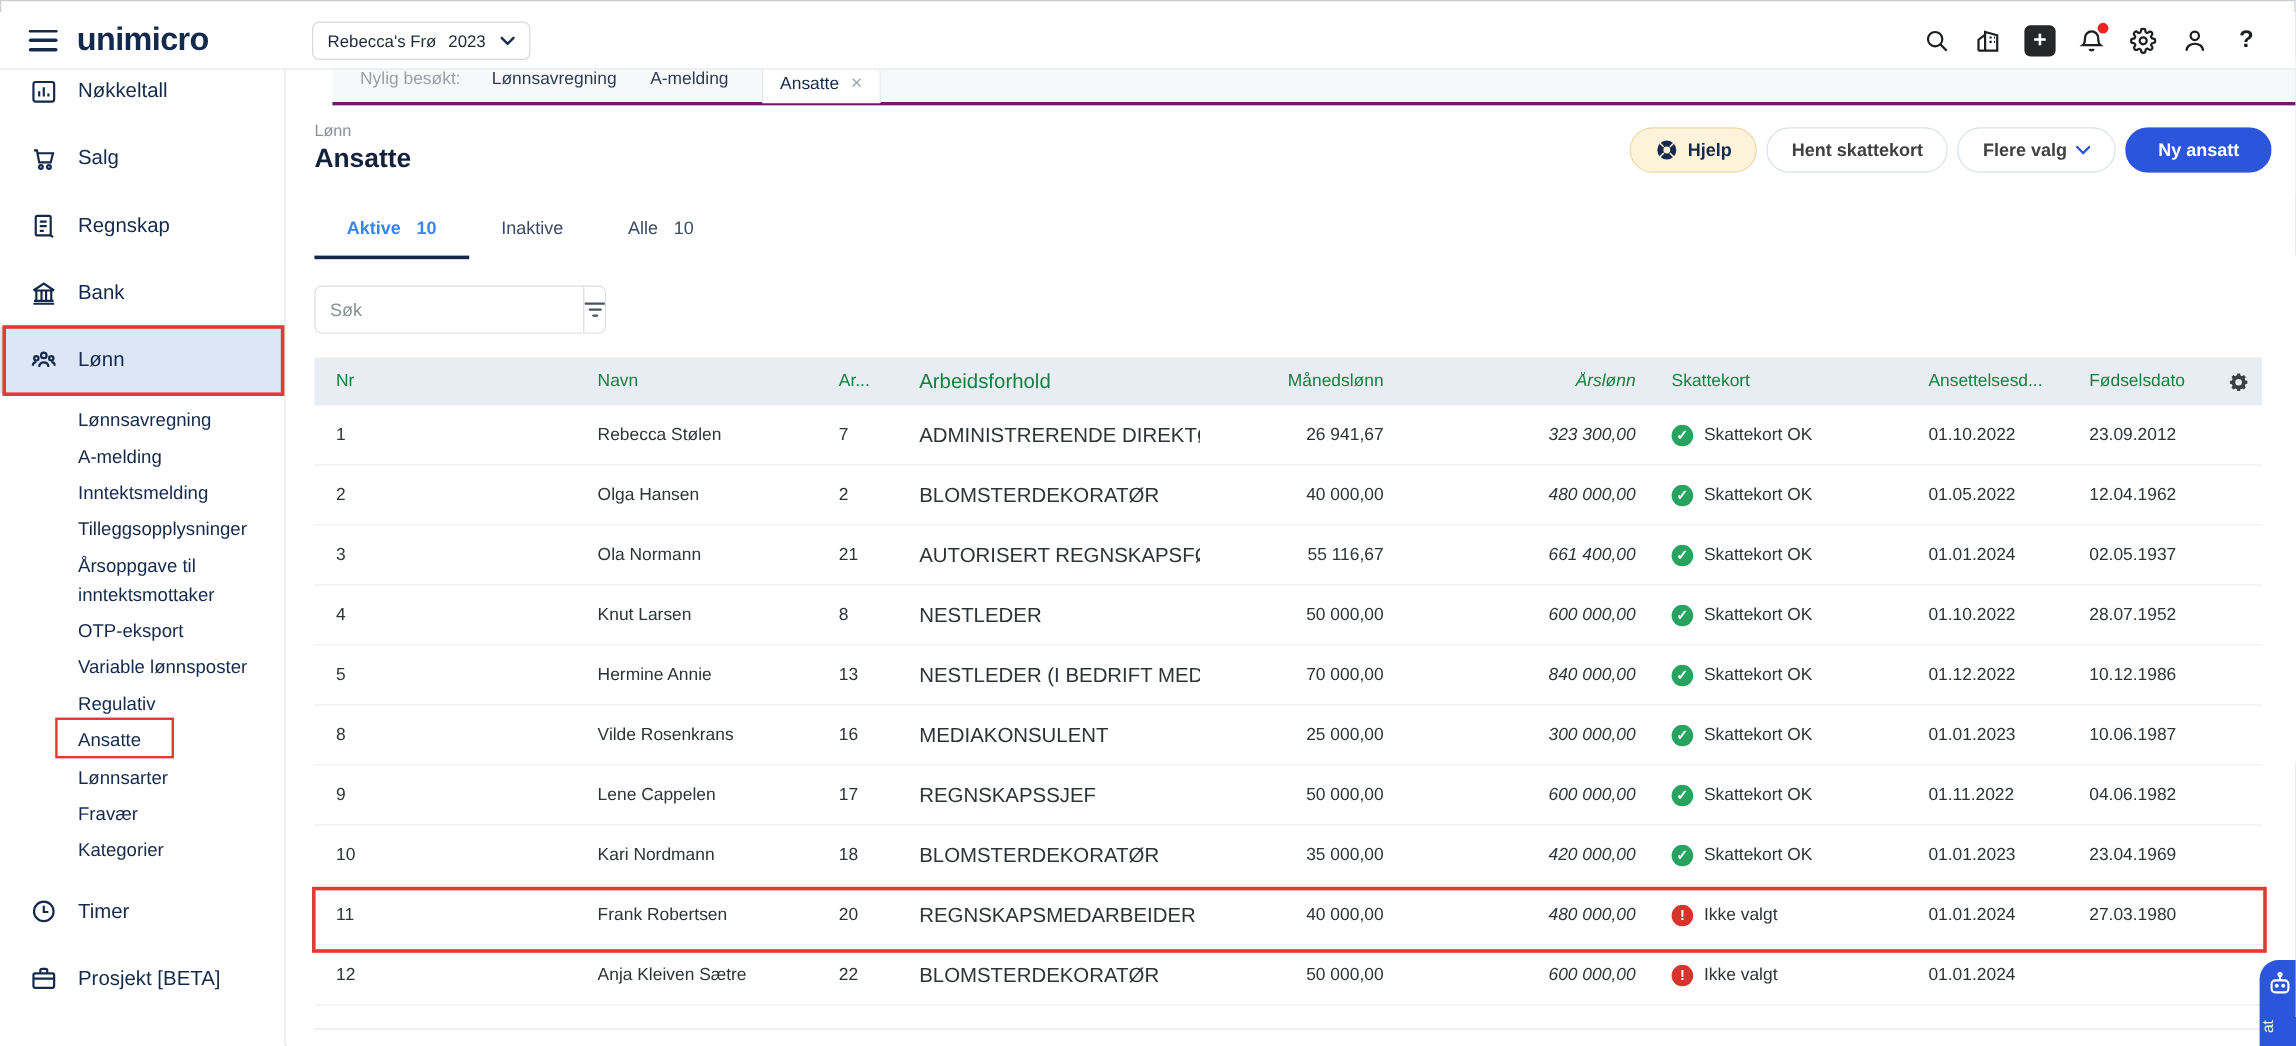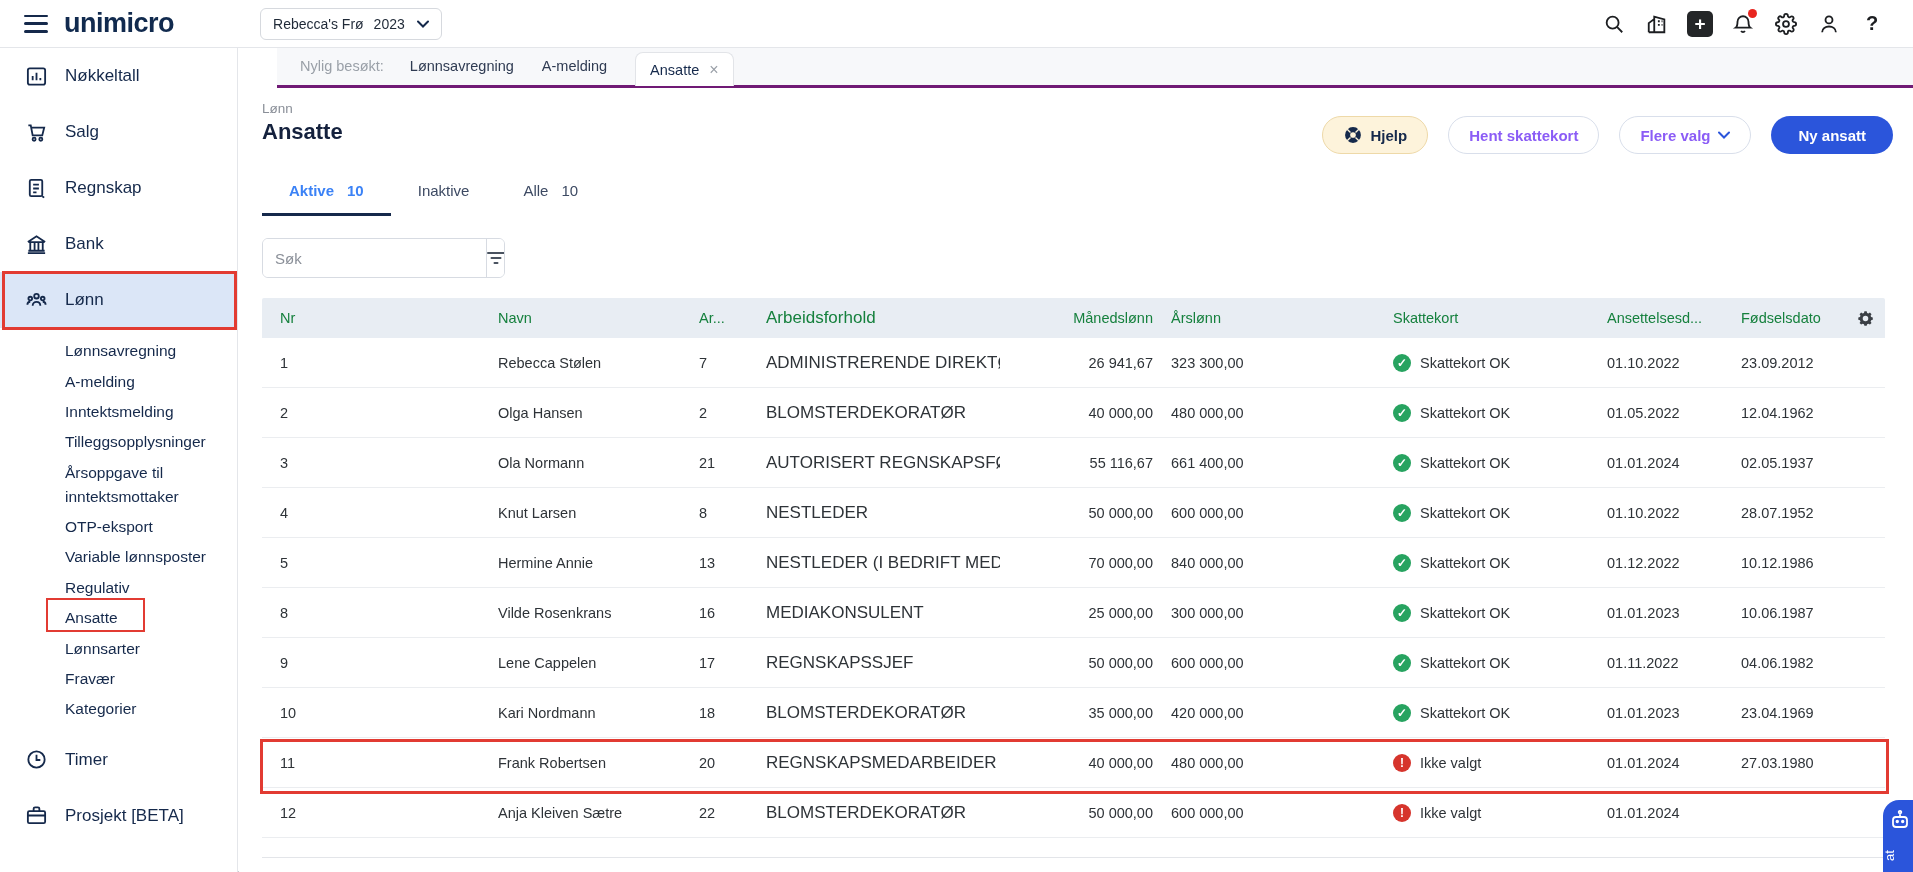--- a/index.html
+++ b/index.html
@@ -2,21 +2,21 @@
 <html><head>
 <meta charset="utf-8">
 <style>
   * { margin:0; padding:0; box-sizing:border-box; }
   html,body { width:1913px; height:872px; overflow:hidden; }
   body { position:relative; font-family:"Liberation Sans", sans-serif; background:#fff;
          outline:1px solid #c9ccd1; outline-offset:-1px; color:#15294B; }
   svg { display:block; }
 
   
-  .topbar { position:absolute; top:0; left:0; right:0; height:48px; background:#fff;
+  .topbar { position:absolute; top:10px; left:0; right:0; height:48px; background:#fff;
             border-bottom:1px solid #e4e6ea; display:flex; align-items:center; z-index:5; }
   .hamburger { width:24px; height:18px; margin-left:24px; display:flex; flex-direction:column;
                justify-content:space-between; cursor:pointer; }
   .hamburger span { display:block; height:2.6px; background:#15294B; border-radius:2px; }
   .brand { font-size:27px; font-weight:bold; letter-spacing:-0.5px; margin-left:16px; color:#112A4E; }
   .company-select { margin-left:86px; height:32px; border:1px solid #d6d9de; border-radius:6px;
                     display:flex; align-items:center; gap:10px; padding:0 12px; font-size:14px;
                     color:#1f2937; cursor:pointer; background:#fff; }
   .company-select .chev { margin-left:2px; }
   .topbar-icons { margin-left:auto; margin-right:28px; display:flex; align-items:center; gap:17px; }
@@ -46,26 +46,26 @@
   .recent-label { color:#9aa0a8; font-size:14.5px; margin:0 26px 11px 0; }
   .strip-tab { font-size:14.5px; color:#2f3b52; margin:0 28px 11px 0; cursor:pointer; }
   .strip-tab.active-tab { margin:0; background:#fff; border:1px solid #e2e4e8; border-bottom:none;
               border-radius:8px 8px 0 0; height:34px; display:flex; align-items:center; gap:10px;
               padding:0 14px; margin-bottom:-1px; color:#15294B; }
   .tab-close { color:#9aa0a8; font-size:16px; cursor:pointer; }
 
   .page-head { position:relative; height:74px; background:#fff; }
   .breadcrumb { position:absolute; left:23px; top:13px; font-size:13.5px; color:#8a8f98; }
   .page-title { position:absolute; left:23px; top:31px; font-size:22px; font-weight:bold; color:#14213d; }
-  .head-buttons { position:absolute; right:20px; top:28px; display:flex; gap:20px; }
+  .head-buttons { position:absolute; right:20px; top:18px; display:flex; gap:8px; }
   .btn { height:38px; border-radius:19px; display:flex; align-items:center; gap:8px;
          font-size:15px; padding:0 20px; cursor:pointer; border:1px solid transparent;
          background:#fff; font-family:inherit; }
   .btn-help { background:#fdf3db; border-color:#eed9a8; color:#15294B; font-weight:bold; }
-  .btn-outline { border-color:#d9dfeb; color:#8b5cf6; font-weight:bold; }
+  .btn-outline { border-color:#d9dfeb; color:#404040; font-weight:bold; }
   .btn-primary { background:#2B55DB; color:#fff; font-weight:bold; padding:0 26px; }
 
   
   .filter-tabs { display:flex; margin-left:23px; margin-top:10px; position:relative; }
   .ftab { padding:10px 27px 14px 27px; font-size:15px; color:#3d4a63; display:flex; gap:13px;
           cursor:pointer; border-bottom:3px solid transparent; }
   .ftab.active { color:#3b82f6; font-weight:bold; border-bottom:3px solid #15294B; }
   .ftab-line { position:absolute; left:-23px; right:-28px; bottom:0; height:1px; background:#e6e8ec; z-index:-1; }
 
   
@@ -82,21 +82,21 @@
   .thead { display:flex; align-items:center; height:40px; background:#e8edf3; color:#15803d;
            font-weight:500; border-radius:2px 2px 0 0; }
   .trow { display:flex; align-items:center; height:50px; background:#fff;
           border-bottom:1px solid #ebedf0; color:#2e3338; cursor:pointer; }
   .c { flex:none; padding-left:18px; white-space:nowrap; overflow:hidden; }
   .c-nr   { width:218px; }
   .c-navn { width:203px; }
   .c-ar   { width:65px; padding-left:16px; }
   .c-arb  { width:252px; padding-right:36px; font-size:17px; }
   .c-man  { width:171px; text-align:right; padding:0 18px 0 0; }
-  .c-ars  { width:210px; text-align:left; padding:0 18px 0 0; }
+  .c-ars  { width:210px; text-align:right; padding:0 18px 0 0;font-style:italic; }
   .c-ska  { width:208px; padding-left:12px; display:flex; align-items:center; gap:9px; }
   .c-ansd { width:134px; }
   .c-fod  { width:126px; }
   .c-gear { flex:1; display:flex; justify-content:flex-end; padding-right:10px; color:#3a3f45; }
   .stat { width:18px; height:18px; border-radius:50%; color:#fff; font-size:12px; font-weight:bold;
           display:flex; align-items:center; justify-content:center; flex:none; }
   .stat.ok { background:#27a360; }
   .stat.missing { background:#d6342c; }
   .foot-line { position:absolute; left:23px; width:1623px; top:809px; border-top:1px solid #e3e5e9; }
 

